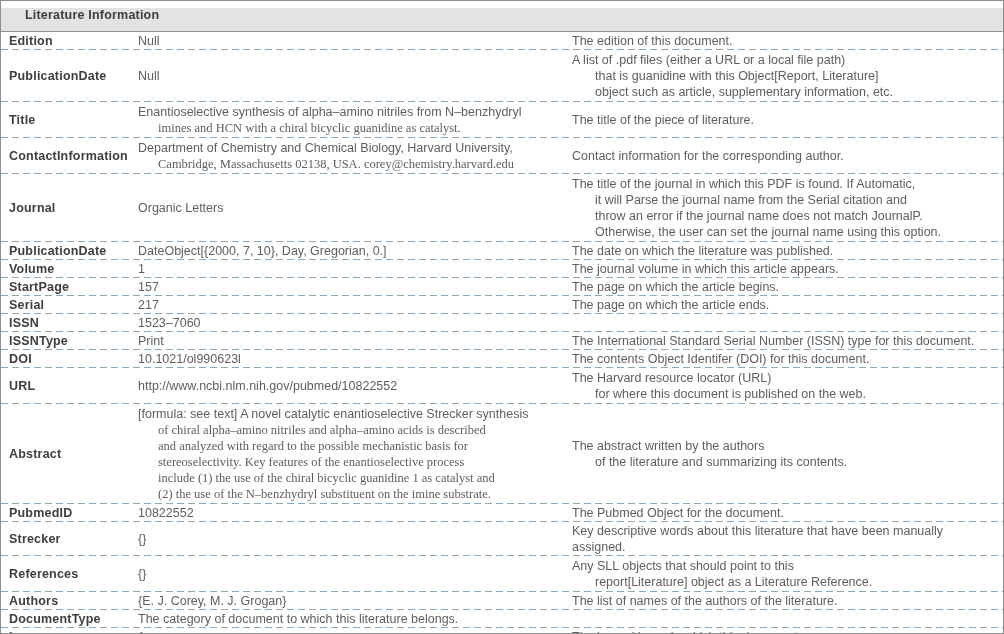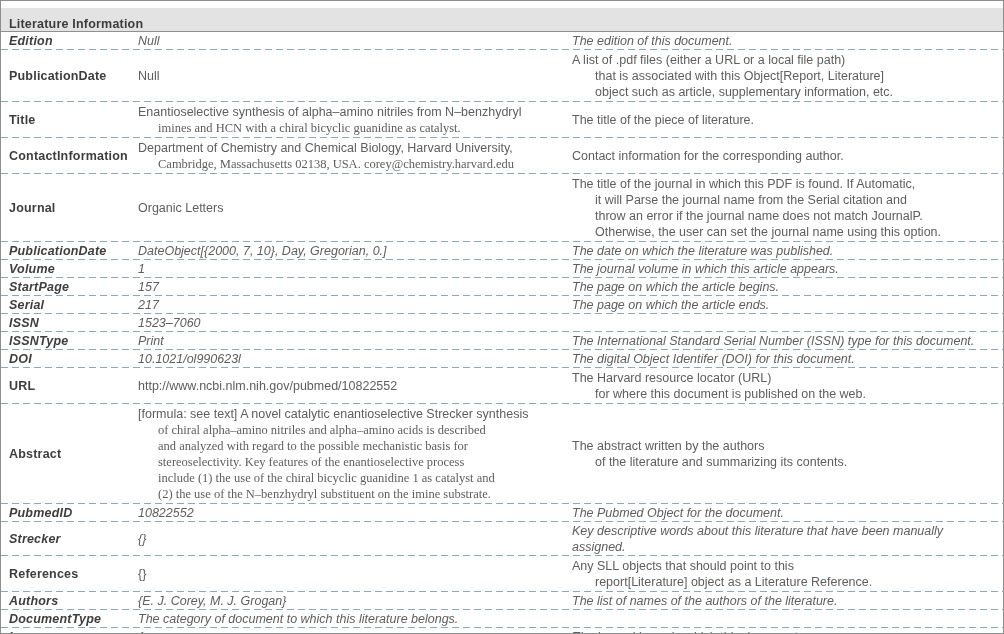--- a/index.html
+++ b/index.html
@@ -17,36 +17,36 @@
     width:1004px;height:634px;
     border:1px solid var(--outer-border);
     background:#fff;
     overflow:hidden;
   }
   .topstrip{height:7px;background:#fff;}
   .panel-header{
     height:24px;
     background:var(--header-bg);
     border-bottom:1px solid var(--header-border);
-    display:flex;align-items:flex-end;
-    padding-left:8px;
+    display:flex;align-items:flex-start;
+    padding-left:24px;
     font-size:12.5px;font-weight:bold;color:var(--header-text);
     letter-spacing:.2px;
   }
   .rows{width:100%;}
   .row{
     display:grid;
     grid-template-columns:129px 434px 1fr;
     align-items:center;
     padding:2px 4px 2px 8px;
     position:relative;
     line-height:16px;
     font-size:12.5px;
   }
-  .row.single{padding-top:1px;padding-bottom:1px;min-height:18px;font-style:italic;}
+  .row.single{padding-top:1px;padding-bottom:1px;min-height:18px;}
   .row::after{
     content:"";
     position:absolute;left:0;right:0;bottom:0;height:1.5px;
     background:repeating-linear-gradient(90deg,var(--divider-dash) 0 7px,transparent 7px 11px);
   }
   .row:last-child::after{display:none;}
   .label{
     font-weight:bold;color:var(--label-text);
     align-self:center;
     letter-spacing:.2px;
@@ -73,21 +73,21 @@
           <div>The edition of this document.</div>
         </div>
       </div>
       <div class="row">
         <div class="label">PublicationDate</div>
         <div class="value">
           <div>Null</div>
         </div>
         <div class="desc">
           <div>A list of .pdf files (either a URL or a local file path)</div>
-          <div class="cont">that is associated with this Object[Report, Literature]</div>
+          <div class="cont">that is guanidine with this Object[Report, Literature]</div>
           <div class="cont">object such as article, supplementary information, etc.</div>
         </div>
       </div>
       <div class="row">
         <div class="label">Title</div>
         <div class="value">
           <div>Enantioselective synthesis of alpha–amino nitriles from N–benzhydryl</div>
           <div class="cont">imines and HCN with a chiral bicyclic guanidine as catalyst.</div>
         </div>
         <div class="desc">
@@ -166,21 +166,21 @@
         <div class="desc">
           <div>The International Standard Serial Number (ISSN) type for this document.</div>
         </div>
       </div>
       <div class="row single">
         <div class="label">DOI</div>
         <div class="value">
           <div>10.1021/ol990623l</div>
         </div>
         <div class="desc">
-          <div>The digital Object Identifer (DOI) for this document.</div>
+          <div>The contents Object Identifer (DOI) for this document.</div>
         </div>
       </div>
       <div class="row">
         <div class="label">URL</div>
         <div class="value">
           <div>http://www.ncbi.nlm.nih.gov/pubmed/10822552</div>
         </div>
         <div class="desc">
           <div>The Harvard resource locator (URL)</div>
           <div class="cont">for where this document is published on the web.</div>

